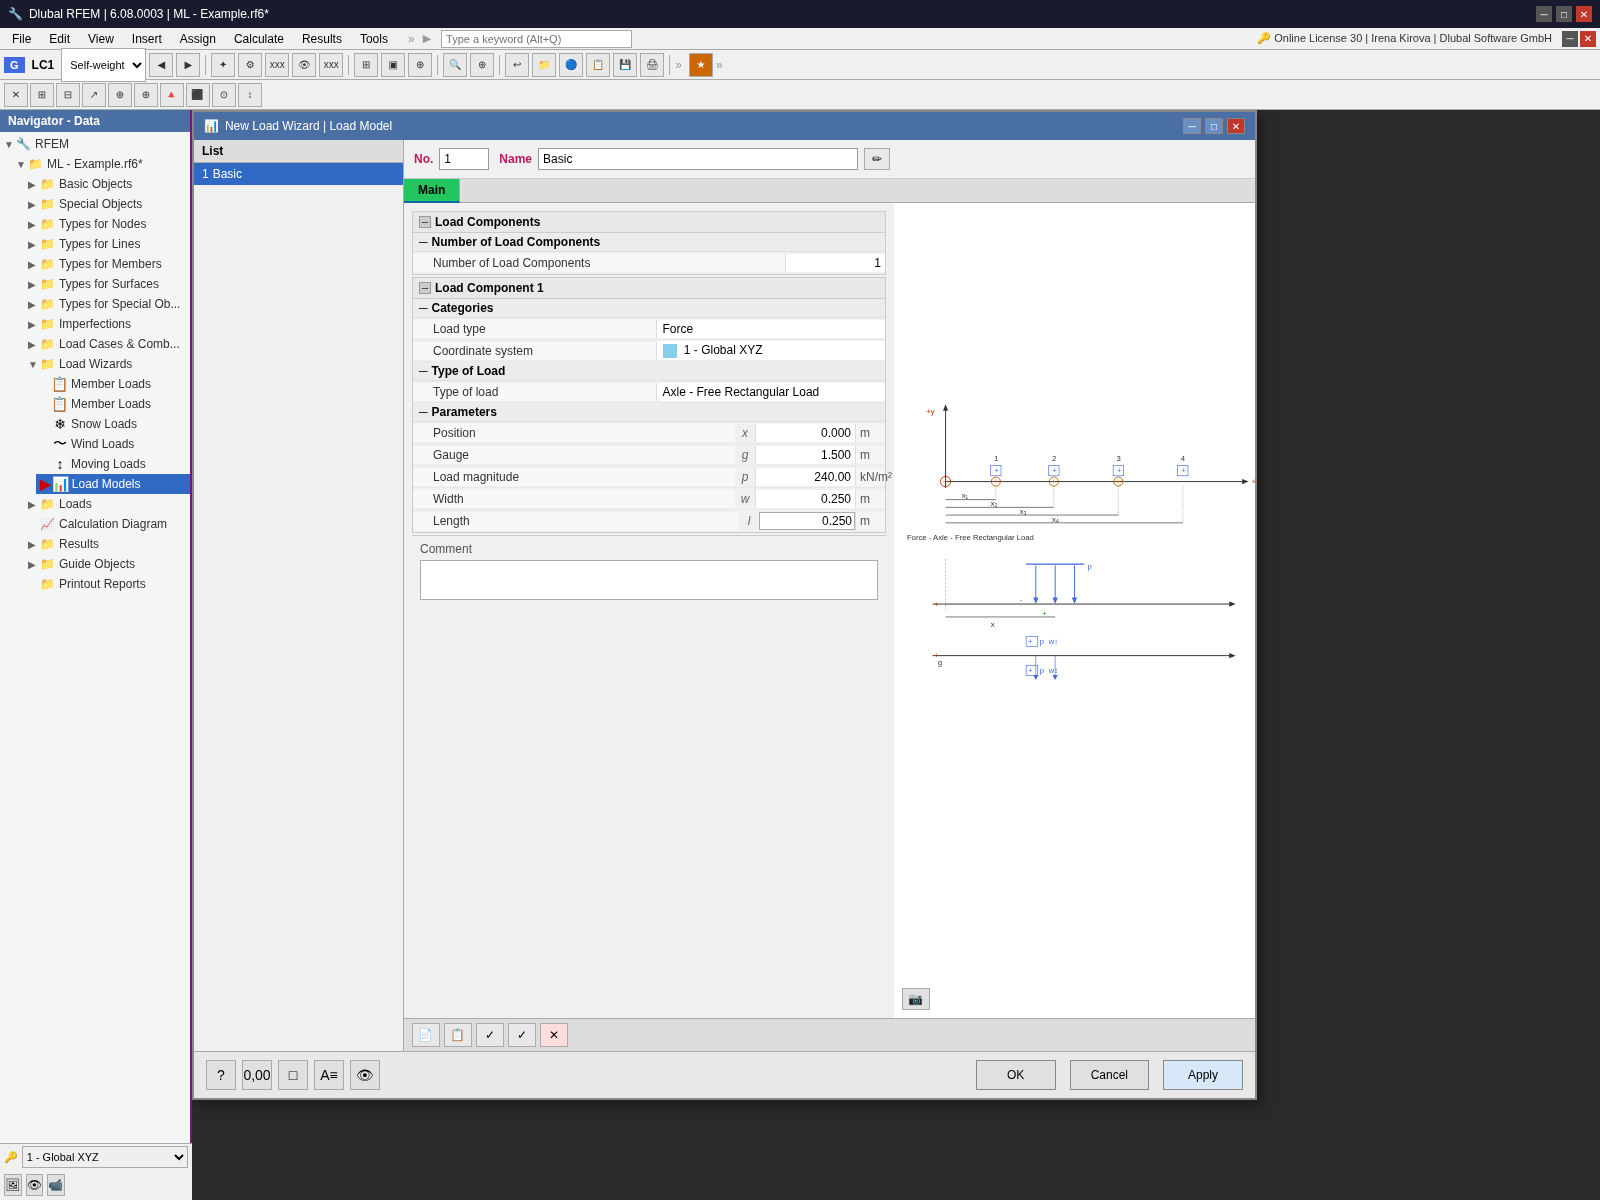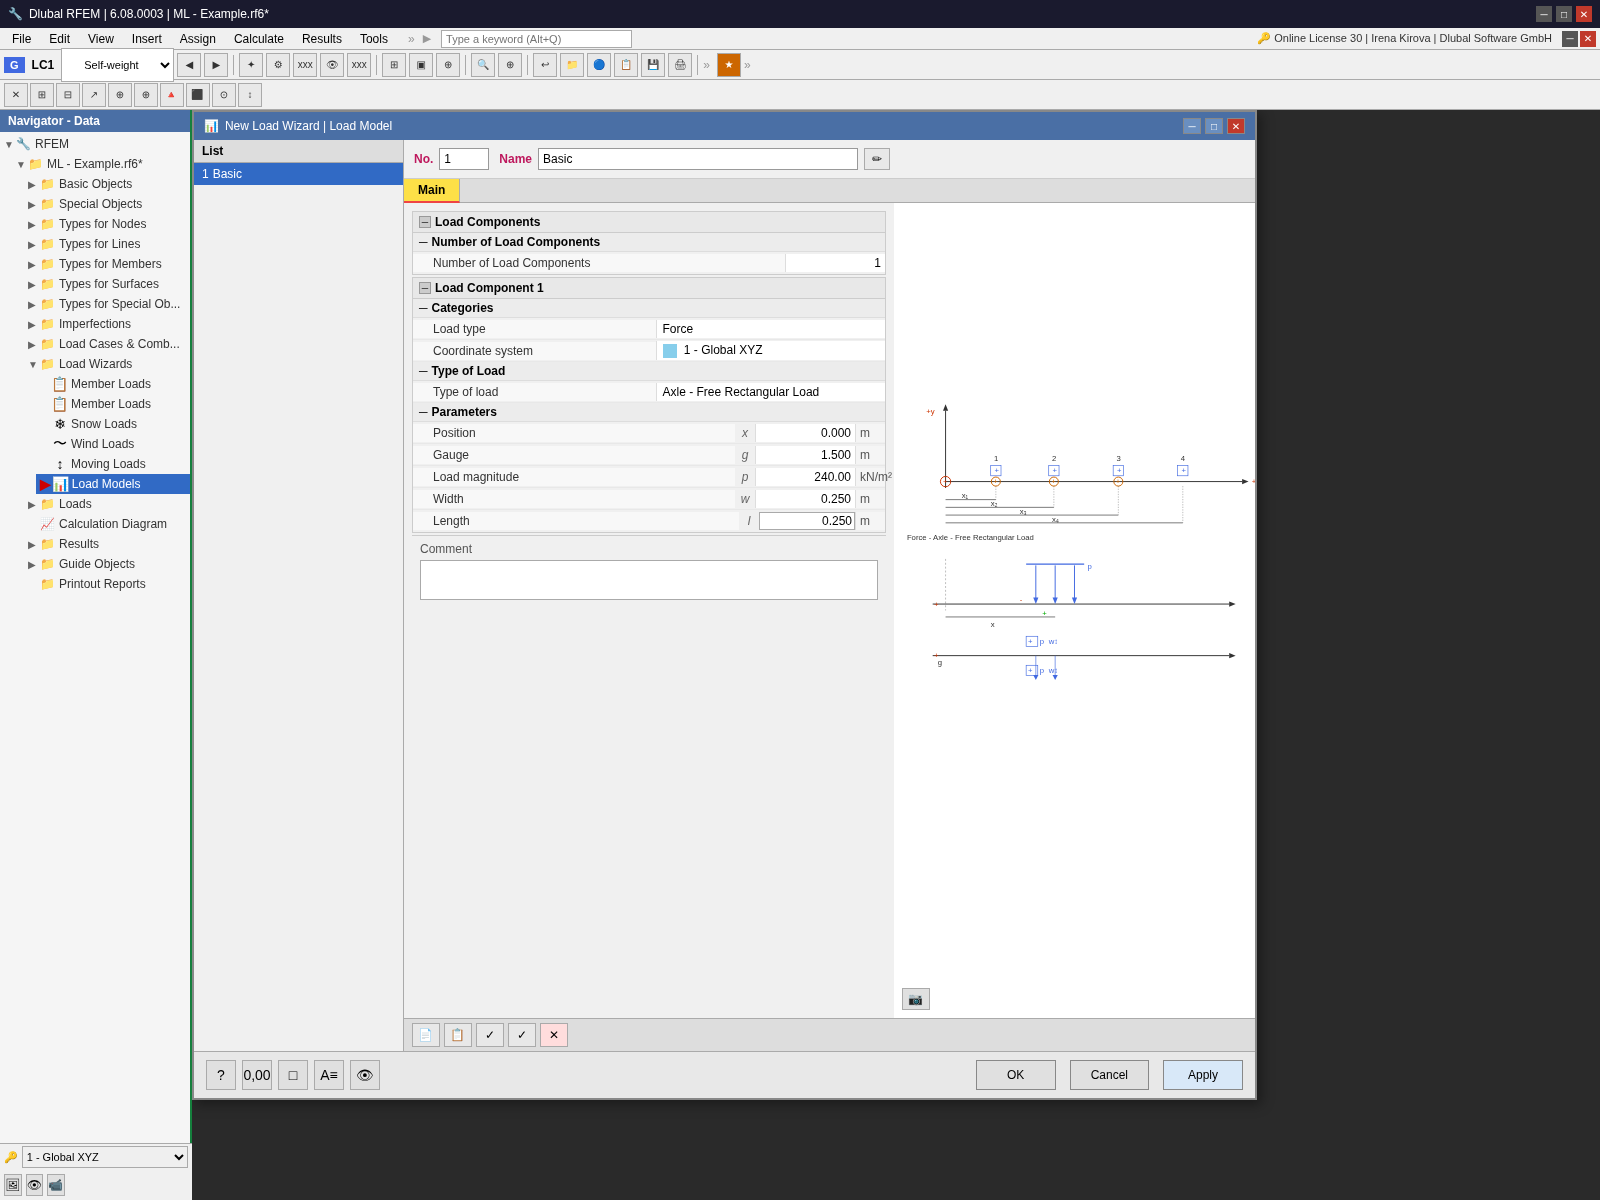--- a/index.html
+++ b/index.html
@@ -50,21 +50,21 @@
       gap: 3px;
     }
     .toolbar-btn {
       width: 24px; height: 24px; background: #e8e8e8;
       border: 1px solid #aaa; cursor: pointer;
       display: flex; align-items: center; justify-content: center;
       font-size: 10px; color: #333;
     }
     .toolbar-sep { width: 1px; height: 20px; background: #aaa; margin: 0 2px; }
     .toolbar-select {
-      height: 34px; border: 1px solid #aaa; background: white; font-size: 11px; padding: 0 18px;
+      height: 34px; border: 1px solid #aaa; background: white; font-size: 11px; padding: 0 4px;
     }
     .toolbar-lc { background: #4169e1; color: white; padding: 2px 6px; font-weight: bold; font-size: 11px; }
 
     
     .toolbar2 {
       background: #f0f0f0;
       height: 30px;
       display: flex;
       align-items: center;
       padding: 0 4px;
@@ -75,21 +75,21 @@
     
     .main-layout {
       display: flex;
       height: calc(1200px - 28px - 22px - 30px - 30px);
     }
 
     
     .navigator {
       width: 192px;
       background: #f5f5f5;
-      border-right: 2px solid #15803d;
+      border-right: 2px solid #701a75;
       overflow-y: auto;
       flex-shrink: 0;
     }
     .nav-header {
       background: #4a6fa5;
       color: white;
       padding: 4px 8px;
       font-weight: bold;
       font-size: 12px;
     }
@@ -224,22 +224,22 @@
       flex-shrink: 0;
     }
     .tab {
       padding: 4px 14px;
       cursor: pointer;
       border-right: 1px solid #aaa;
       background: #ddd;
       font-size: 12px;
     }
     .tab.active {
-      background: #fde047;
-      border-bottom: 2px solid #ef4444;
+      background: #22c55e;
+      border-bottom: 2px solid #0369a1;
       margin-bottom: -1px;
       font-weight: bold;
     }
 
     
     .form-body {
       display: flex;
       flex: 1;
       overflow: hidden;
     }

